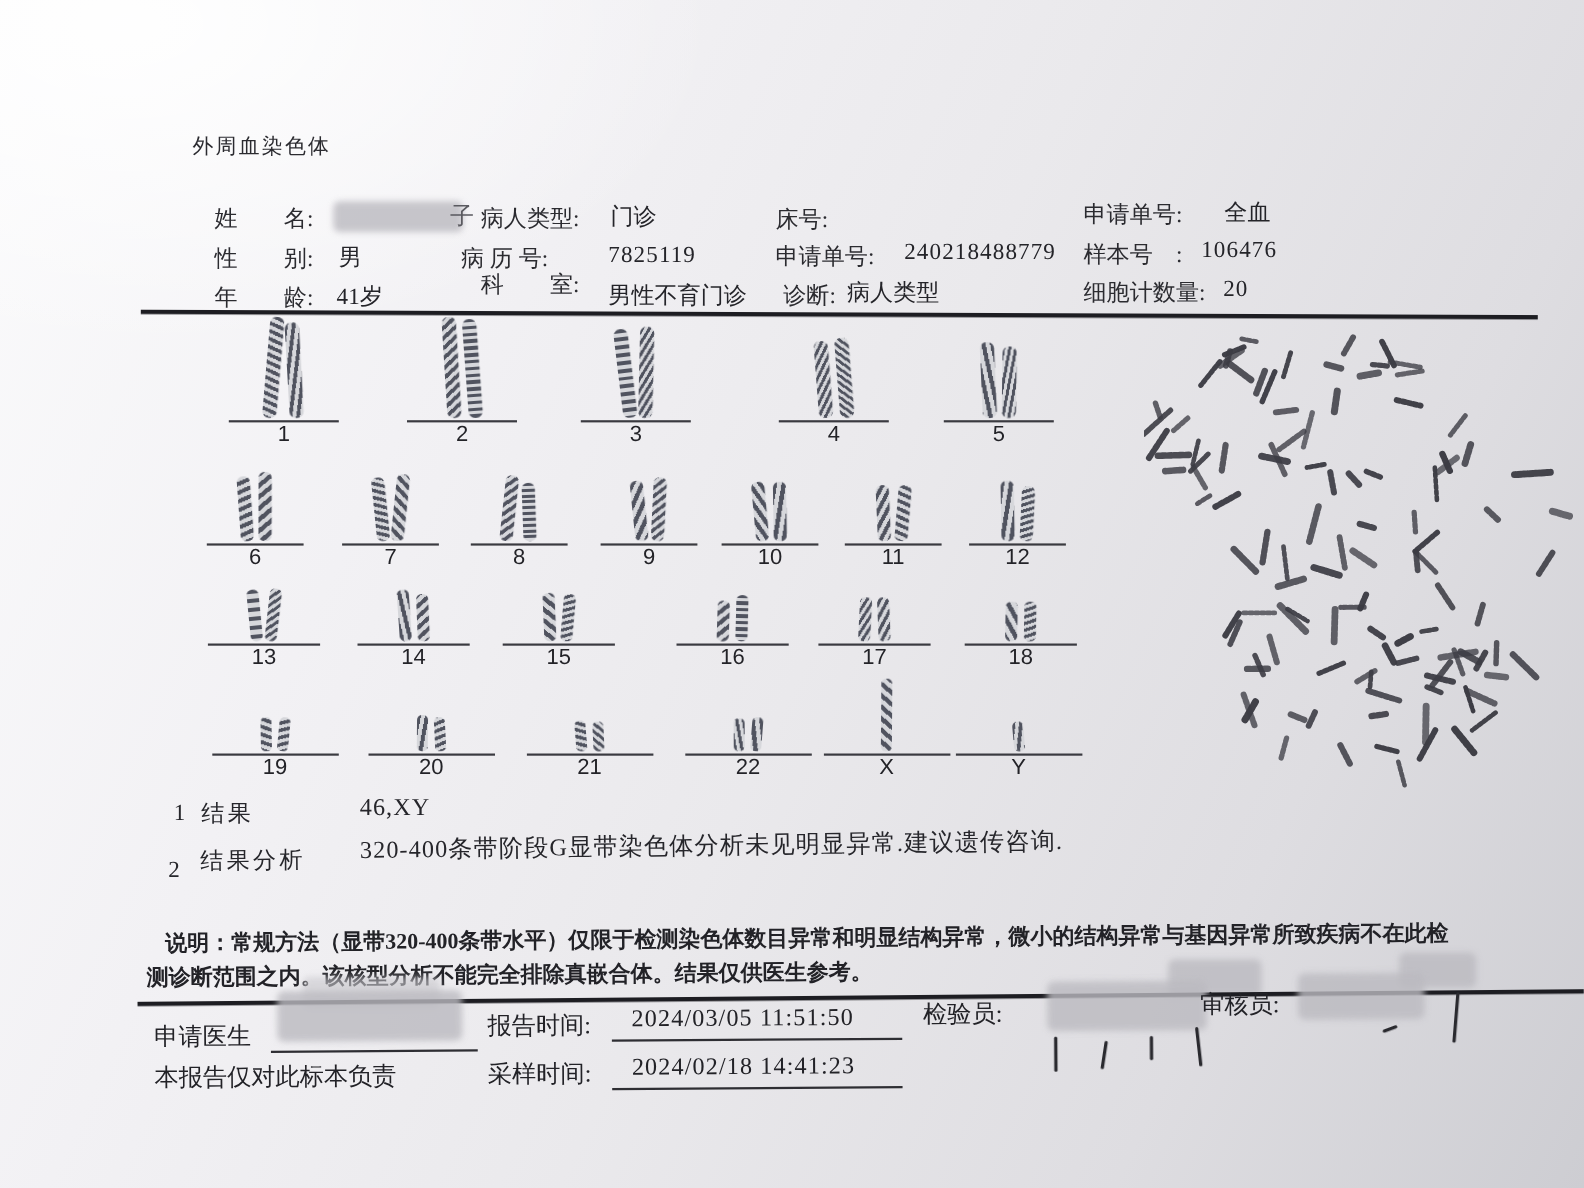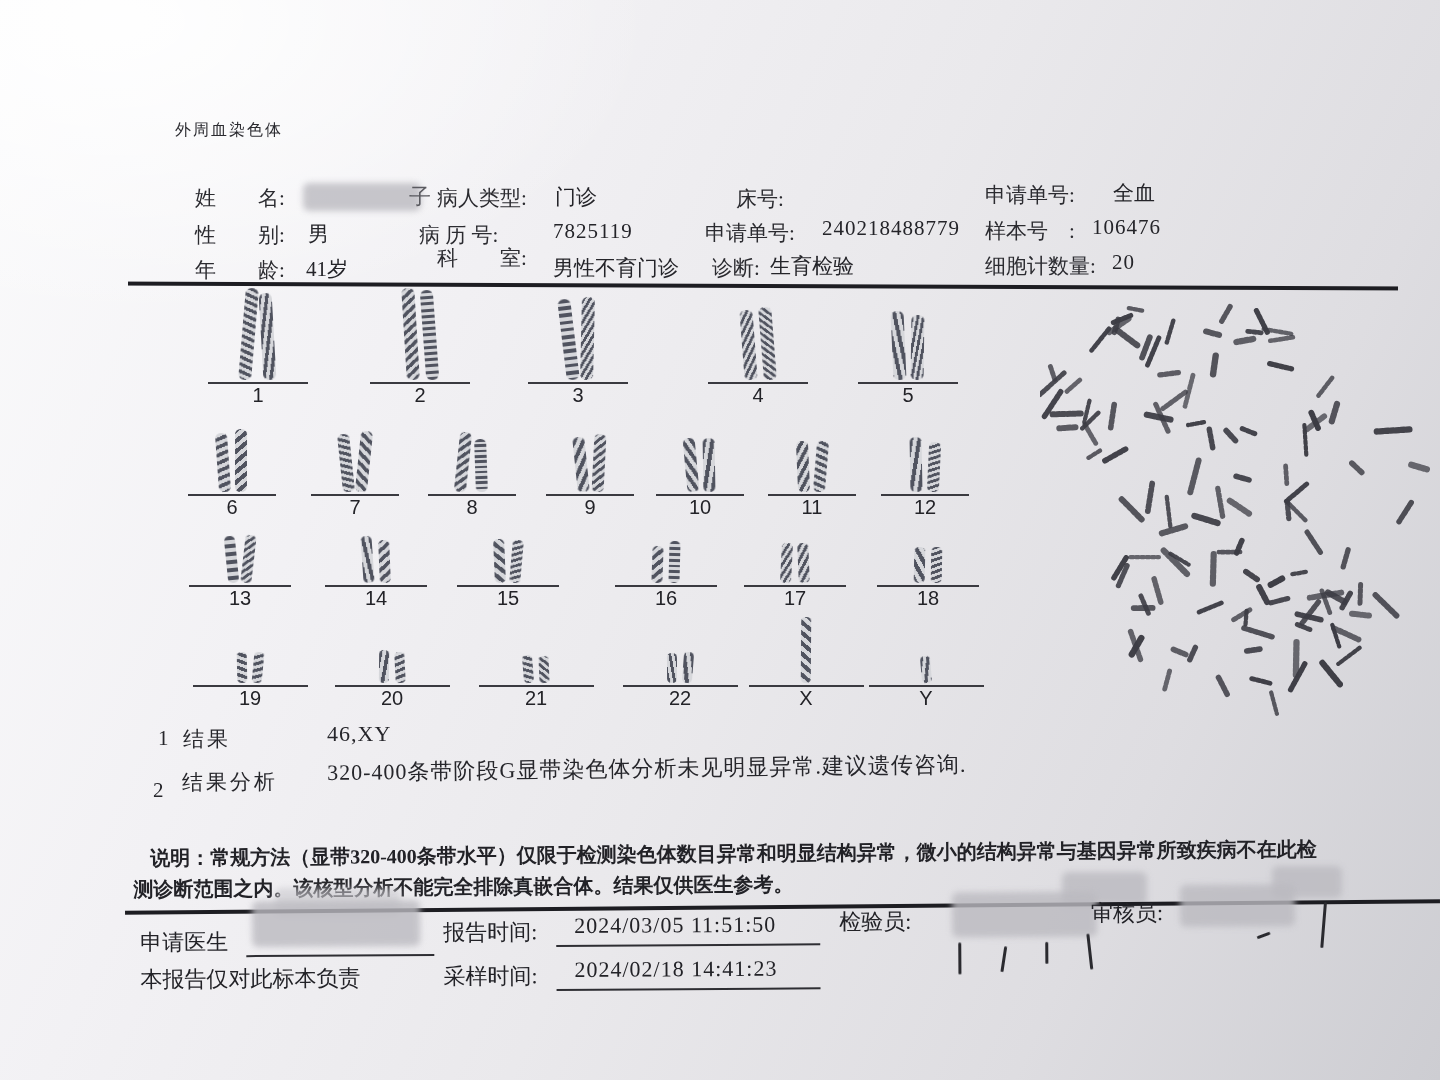--- a/index.html
+++ b/index.html
@@ -7,21 +7,21 @@
   body { font-family:"Liberation Serif","DejaVu Serif",serif; color:#26262b; }
 
   .photo {
     position:relative; width:1440px; height:1080px; overflow:hidden;
     background:
       radial-gradient(ellipse 900px 500px at 8% 2%, rgba(255,255,255,.9), rgba(255,255,255,0) 60%),
       linear-gradient(115deg, #fbfbfc 0%, #f2f1f4 28%, #eae9ec 52%, #dedde1 78%, #cdcdd2 100%);
   }
   .abs { position:absolute; white-space:pre; }
 
-  .doc-type { left:175px; top:120px; font-size:16px; letter-spacing:2px; color:#2b2b30; }
+  .doc-type { left:175px; top:120px; font-size:19px; letter-spacing:2px; color:#2b2b30; }
   .title { left:548px; top:136px; font-size:34px; font-weight:600; letter-spacing:4px; color:#17171b; }
 
   .cell { font-size:21px; color:#2b2b30; }
   .val  { font-size:21px; color:#242429; }
   .num  { letter-spacing:1px; }
 
   .redact { position:absolute; background:#bbbac0; filter:blur(3px); opacity:.8; border-radius:6px; }
   .redact.light { background:#c9c8cd; opacity:.6; }
   .ghost-char { position:absolute; font-size:22px; color:#5a5a60; filter:blur(.6px); }
 
@@ -50,40 +50,40 @@
 
 <div class="photo">
 
   <div class="abs doc-type">外周血染色体</div>
 
   <div class="abs cell" style="left:195px;top:184px">姓　　名:</div>
   <div class="redact" style="left:303px;top:183px;width:118px;height:28px"></div>
   <div class="ghost-char" style="left:409px;top:182px">子</div>
   <div class="abs cell" style="left:437px;top:184px">病人类型:</div>
   <div class="abs val" style="left:555px;top:183px">门诊</div>
-  <div class="abs cell" style="left:736px;top:185px">床号:</div>
+  <div class="abs cell" style="left:705px;top:185px">床号:</div>
   <div class="abs val" style="left:780px;top:184px"></div>
   <div class="abs cell" style="left:985px;top:181px">申请单号:</div>
   <div class="abs val" style="left:1113px;top:179px">全血</div>
 
   <div class="abs cell" style="left:195px;top:221px">性　　别:</div>
   <div class="abs val" style="left:308px;top:220px">男</div>
   <div class="abs cell" style="left:419px;top:221px">病 历 号:</div>
   <div class="abs val num" style="left:553px;top:219px">7825119</div>
   <div class="abs cell" style="left:705px;top:219px">申请单号:</div>
   <div class="abs val num" style="left:822px;top:216px">240218488779</div>
   <div class="abs cell" style="left:985px;top:217px">样本号　:</div>
   <div class="abs val num" style="left:1092px;top:215px">106476</div>
 
   <div class="abs cell" style="left:195px;top:256px">年　　龄:</div>
   <div class="abs val" style="left:306px;top:255px">41岁</div>
   <div class="abs cell" style="left:437px;top:244px">科　　室:</div>
   <div class="abs val" style="left:553px;top:254px">男性不育门诊</div>
   <div class="abs cell" style="left:712px;top:254px">诊断:</div>
-  <div class="abs val" style="left:770px;top:252px">生育检验</div>
+  <div class="abs val" style="left:770px;top:252px">病人类型</div>
   <div class="abs cell" style="left:985px;top:252px">细胞计数量:</div>
   <div class="abs val num" style="left:1112px;top:250px">20</div>
 
   <div class="divider" style="left:128px;top:284px;width:1270px;transform:rotate(.22deg)"></div>
 
   <div id="karyogram" class="abs" style="left:0;top:0;width:1440px;height:1080px"><div class="karyo-group" style="left: 208px; top: 288px; width: 100px;"><div class="karyo-chroms" style="height: 92px;"><div class="rod" style="width: 13px; height: 92.3822px; border-radius: 5.85px; background: repeating-linear-gradient(2180deg, rgb(80, 83, 95) 0px, rgb(80, 83, 95) 3.3px, rgb(214, 215, 219) 3.3px, rgb(214, 215, 219) 6.6px); transform: rotate(4.9deg);"></div><div class="rod" style="width: 13px; height: 86.8916px; border-radius: 5.85px; background: repeating-linear-gradient(1180deg, rgb(80, 83, 95) 0px, rgb(80, 83, 95) 3.4px, rgb(214, 215, 219) 3.4px, rgb(214, 215, 219) 6.9px); transform: rotate(-3.2deg);"></div></div><div class="karyo-line" style="width: 100px;"></div><div class="karyo-label">1</div></div><div class="karyo-group" style="left: 370px; top: 292px; width: 100px;"><div class="karyo-chroms" style="height: 88px;"><div class="rod" style="width: 13px; height: 91.6226px; border-radius: 5.85px; background: repeating-linear-gradient(5180deg, rgb(80, 83, 95) 0px, rgb(80, 83, 95) 3.4px, rgb(214, 215, 219) 3.4px, rgb(214, 215, 219) 6.7px); transform: rotate(-3.5deg);"></div><div class="rod" style="width: 13px; height: 90.1475px; border-radius: 5.85px; background: repeating-linear-gradient(rgb(80, 83, 95) 0px, rgb(80, 83, 95) 3.1px, rgb(214, 215, 219) 3.1px, rgb(214, 215, 219) 6.2px); transform: rotate(-4.2deg);"></div></div><div class="karyo-line" style="width: 100px;"></div><div class="karyo-label">2</div></div><div class="karyo-group" style="left: 528px; top: 300px; width: 100px;"><div class="karyo-chroms" style="height: 80px;"><div class="rod" style="width: 13px; height: 81.2901px; border-radius: 5.85px; background: repeating-linear-gradient(-180deg, rgb(80, 83, 95) 0px, rgb(80, 83, 95) 3.6px, rgb(214, 215, 219) 3.6px, rgb(214, 215, 219) 7.2px); transform: rotate(-6.9deg);"></div><div class="rod" style="width: 13px; height: 82.9782px; border-radius: 5.85px; background: repeating-linear-gradient(-6180deg, rgb(80, 83, 95) 0px, rgb(80, 83, 95) 2.7px, rgb(214, 215, 219) 2.7px, rgb(214, 215, 219) 5.4px); transform: rotate(1.3deg);"></div></div><div class="karyo-line" style="width: 100px;"></div><div class="karyo-label">3</div></div><div class="karyo-group" style="left: 708px; top: 307px; width: 100px;"><div class="karyo-chroms" style="height: 73px;"><div class="rod" style="width: 13px; height: 69.8883px; border-radius: 5.85px; background: repeating-linear-gradient(3180deg, rgb(80, 83, 95) 0px, rgb(80, 83, 95) 2.7px, rgb(214, 215, 219) 2.7px, rgb(214, 215, 219) 5.4px); transform: rotate(-4.4deg);"></div><div class="rod" style="width: 13px; height: 72.58px; border-radius: 5.85px; background: repeating-linear-gradient(4180deg, rgb(80, 83, 95) 0px, rgb(80, 83, 95) 2.6px, rgb(214, 215, 219) 2.6px, rgb(214, 215, 219) 5.3px); transform: rotate(-4.6deg);"></div></div><div class="karyo-line" style="width: 100px;"></div><div class="karyo-label">4</div></div><div class="karyo-group" style="left: 858px; top: 310px; width: 100px;"><div class="karyo-chroms" style="height: 70px;"><div class="rod" style="width: 13px; height: 69.1799px; border-radius: 5.85px; background: repeating-linear-gradient(-1180deg, rgb(80, 83, 95) 0px, rgb(80, 83, 95) 3.9px, rgb(214, 215, 219) 3.9px, rgb(214, 215, 219) 7.8px); transform: rotate(-2.5deg);"></div><div class="rod" style="width: 13px; height: 64.7669px; border-radius: 5.85px; background: repeating-linear-gradient(1180deg, rgb(80, 83, 95) 0px, rgb(80, 83, 95) 2.7px, rgb(214, 215, 219) 2.7px, rgb(214, 215, 219) 5.4px); transform: rotate(0.8deg);"></div></div><div class="karyo-line" style="width: 100px;"></div><div class="karyo-label">5</div></div><div class="karyo-group" style="left: 188px; top: 430px; width: 88px;"><div class="karyo-chroms" style="height: 62px;"><div class="rod" style="width: 12px; height: 59.1681px; border-radius: 5.4px; background: repeating-linear-gradient(-2180deg, rgb(80, 83, 95) 0px, rgb(80, 83, 95) 3.6px, rgb(214, 215, 219) 3.6px, rgb(214, 215, 219) 7.3px); transform: rotate(-4.1deg);"></div><div class="rod" style="width: 12px; height: 63.4512px; border-radius: 5.4px; background: repeating-linear-gradient(-4180deg, rgb(80, 83, 95) 0px, rgb(80, 83, 95) 4px, rgb(214, 215, 219) 4px, rgb(214, 215, 219) 7.9px); transform: rotate(0.1deg);"></div></div><div class="karyo-line" style="width: 88px;"></div><div class="karyo-label">6</div></div><div class="karyo-group" style="left: 311px; top: 432px; width: 88px;"><div class="karyo-chroms" style="height: 60px;"><div class="rod" style="width: 12px; height: 57.5873px; border-radius: 5.4px; background: repeating-linear-gradient(2180deg, rgb(80, 83, 95) 0px, rgb(80, 83, 95) 3.1px, rgb(214, 215, 219) 3.1px, rgb(214, 215, 219) 6.1px); transform: rotate(-6deg);"></div><div class="rod" style="width: 12px; height: 60.9185px; border-radius: 5.4px; background: repeating-linear-gradient(-5180deg, rgb(80, 83, 95) 0px, rgb(80, 83, 95) 3.7px, rgb(214, 215, 219) 3.7px, rgb(214, 215, 219) 7.4px); transform: rotate(6deg);"></div></div><div class="karyo-line" style="width: 88px;"></div><div class="karyo-label">7</div></div><div class="karyo-group" style="left: 428px; top: 435px; width: 88px;"><div class="karyo-chroms" style="height: 57px;"><div class="rod" style="width: 12px; height: 59.971px; border-radius: 5.4px; background: repeating-linear-gradient(-4180deg, rgb(80, 83, 95) 0px, rgb(80, 83, 95) 3.3px, rgb(214, 215, 219) 3.3px, rgb(214, 215, 219) 6.6px); transform: rotate(6.2deg);"></div><div class="rod" style="width: 12px; height: 53.3253px; border-radius: 5.4px; background: repeating-linear-gradient(-180deg, rgb(80, 83, 95) 0px, rgb(80, 83, 95) 2.6px, rgb(214, 215, 219) 2.6px, rgb(214, 215, 219) 5.3px); transform: rotate(-2deg);"></div></div><div class="karyo-line" style="width: 88px;"></div><div class="karyo-label">8</div></div><div class="karyo-group" style="left: 546px; top: 437px; width: 88px;"><div class="karyo-chroms" style="height: 55px;"><div class="rod" style="width: 12px; height: 55.3118px; border-radius: 5.4px; background: repeating-linear-gradient(3180deg, rgb(80, 83, 95) 0px, rgb(80, 83, 95) 4px, rgb(214, 215, 219) 4px, rgb(214, 215, 219) 8.1px); transform: rotate(-5.9deg);"></div><div class="rod" style="width: 12px; height: 57.7985px; border-radius: 5.4px; background: repeating-linear-gradient(-4180deg, rgb(80, 83, 95) 0px, rgb(80, 83, 95) 3px, rgb(214, 215, 219) 3px, rgb(214, 215, 219) 6.1px); transform: rotate(2.9deg);"></div></div><div class="karyo-line" style="width: 88px;"></div><div class="karyo-label">9</div></div><div class="karyo-group" style="left: 656px; top: 438px; width: 88px;"><div class="karyo-chroms" style="height: 54px;"><div class="rod" style="width: 12px; height: 53.6136px; border-radius: 5.4px; background: repeating-linear-gradient(6180deg, rgb(80, 83, 95) 0px, rgb(80, 83, 95) 3.9px, rgb(214, 215, 219) 3.9px, rgb(214, 215, 219) 7.8px); transform: rotate(-5.3deg);"></div><div class="rod" style="width: 12px; height: 53.9348px; border-radius: 5.4px; background: repeating-linear-gradient(1180deg, rgb(80, 83, 95) 0px, rgb(80, 83, 95) 4.1px, rgb(214, 215, 219) 4.1px, rgb(214, 215, 219) 8.1px); transform: rotate(-0.9deg);"></div></div><div class="karyo-line" style="width: 88px;"></div><div class="karyo-label">10</div></div><div class="karyo-group" style="left: 768px; top: 439px; width: 88px;"><div class="karyo-chroms" style="height: 53px;"><div class="rod" style="width: 12px; height: 51.2603px; border-radius: 5.4px; background: repeating-linear-gradient(3180deg, rgb(80, 83, 95) 0px, rgb(80, 83, 95) 3.6px, rgb(214, 215, 219) 3.6px, rgb(214, 215, 219) 7.1px); transform: rotate(-2.5deg);"></div><div class="rod" style="width: 12px; height: 50.9504px; border-radius: 5.4px; background: repeating-linear-gradient(2180deg, rgb(80, 83, 95) 0px, rgb(80, 83, 95) 3.3px, rgb(214, 215, 219) 3.3px, rgb(214, 215, 219) 6.6px); transform: rotate(4.8deg);"></div></div><div class="karyo-line" style="width: 88px;"></div><div class="karyo-label">11</div></div><div class="karyo-group" style="left: 881px; top: 440px; width: 88px;"><div class="karyo-chroms" style="height: 52px;"><div class="rod" style="width: 12px; height: 55.0764px; border-radius: 5.4px; background: repeating-linear-gradient(1180deg, rgb(80, 83, 95) 0px, rgb(80, 83, 95) 4px, rgb(214, 215, 219) 4px, rgb(214, 215, 219) 8px); transform: rotate(-1deg);"></div><div class="rod" style="width: 12px; height: 49.9944px; border-radius: 5.4px; background: repeating-linear-gradient(-2180deg, rgb(80, 83, 95) 0px, rgb(80, 83, 95) 2.8px, rgb(214, 215, 219) 2.8px, rgb(214, 215, 219) 5.5px); transform: rotate(2.8deg);"></div></div><div class="karyo-line" style="width: 88px;"></div><div class="karyo-label">12</div></div><div class="karyo-group" style="left: 189px; top: 537px; width: 102px;"><div class="karyo-chroms" style="height: 46px;"><div class="rod" style="width: 11px; height: 47.3815px; border-radius: 4.95px; background: repeating-linear-gradient(-180deg, rgb(80, 83, 95) 0px, rgb(80, 83, 95) 4px, rgb(214, 215, 219) 4px, rgb(214, 215, 219) 8.1px); transform: rotate(-5.7deg);"></div><div class="rod" style="width: 11px; height: 47.6134px; border-radius: 4.95px; background: repeating-linear-gradient(-4180deg, rgb(80, 83, 95) 0px, rgb(80, 83, 95) 2.8px, rgb(214, 215, 219) 2.8px, rgb(214, 215, 219) 5.6px); transform: rotate(6.6deg);"></div></div><div class="karyo-line" style="width: 102px;"></div><div class="karyo-label">13</div></div><div class="karyo-group" style="left: 325px; top: 537px; width: 102px;"><div class="karyo-chroms" style="height: 46px;"><div class="rod" style="width: 11px; height: 46.8887px; border-radius: 4.95px; background: repeating-linear-gradient(-1180deg, rgb(80, 83, 95) 0px, rgb(80, 83, 95) 3.7px, rgb(214, 215, 219) 3.7px, rgb(214, 215, 219) 7.4px); transform: rotate(-3.9deg);"></div><div class="rod" style="width: 11px; height: 43.3725px; border-radius: 4.95px; background: repeating-linear-gradient(-4180deg, rgb(80, 83, 95) 0px, rgb(80, 83, 95) 3.6px, rgb(214, 215, 219) 3.6px, rgb(214, 215, 219) 7.3px); transform: rotate(-2.3deg);"></div></div><div class="karyo-line" style="width: 102px;"></div><div class="karyo-label">14</div></div><div class="karyo-group" style="left: 457px; top: 539px; width: 102px;"><div class="karyo-chroms" style="height: 44px;"><div class="rod" style="width: 11px; height: 44.354px; border-radius: 4.95px; background: repeating-linear-gradient(4180deg, rgb(80, 83, 95) 0px, rgb(80, 83, 95) 4px, rgb(214, 215, 219) 4px, rgb(214, 215, 219) 8px); transform: rotate(-2.4deg);"></div><div class="rod" style="width: 11px; height: 42.9005px; border-radius: 4.95px; background: repeating-linear-gradient(-2180deg, rgb(80, 83, 95) 0px, rgb(80, 83, 95) 2.8px, rgb(214, 215, 219) 2.8px, rgb(214, 215, 219) 5.6px); transform: rotate(5.1deg);"></div></div><div class="karyo-line" style="width: 102px;"></div><div class="karyo-label">15</div></div><div class="karyo-group" style="left: 615px; top: 543px; width: 102px;"><div class="karyo-chroms" style="height: 40px;"><div class="rod" style="width: 11px; height: 36.8533px; border-radius: 4.95px; background: repeating-linear-gradient(5180deg, rgb(80, 83, 95) 0px, rgb(80, 83, 95) 3.8px, rgb(214, 215, 219) 3.8px, rgb(214, 215, 219) 7.6px); transform: rotate(1.9deg);"></div><div class="rod" style="width: 11px; height: 41.8857px; border-radius: 4.95px; background: repeating-linear-gradient(-180deg, rgb(80, 83, 95) 0px, rgb(80, 83, 95) 2.9px, rgb(214, 215, 219) 2.9px, rgb(214, 215, 219) 5.9px); transform: rotate(1.5deg);"></div></div><div class="karyo-line" style="width: 102px;"></div><div class="karyo-label">16</div></div><div class="karyo-group" style="left: 744px; top: 541px; width: 102px;"><div class="karyo-chroms" style="height: 42px;"><div class="rod" style="width: 11px; height: 39.7221px; border-radius: 4.95px; background: repeating-linear-gradient(3180deg, rgb(80, 83, 95) 0px, rgb(80, 83, 95) 2.7px, rgb(214, 215, 219) 2.7px, rgb(214, 215, 219) 5.4px); transform: rotate(2.9deg);"></div><div class="rod" style="width: 11px; height: 40.354px; border-radius: 4.95px; background: repeating-linear-gradient(-6180deg, rgb(80, 83, 95) 0px, rgb(80, 83, 95) 3px, rgb(214, 215, 219) 3px, rgb(214, 215, 219) 6.1px); transform: rotate(-2.3deg);"></div></div><div class="karyo-line" style="width: 102px;"></div><div class="karyo-label">17</div></div><div class="karyo-group" style="left: 877px; top: 545px; width: 102px;"><div class="karyo-chroms" style="height: 38px;"><div class="rod" style="width: 11px; height: 36.1352px; border-radius: 4.95px; background: repeating-linear-gradient(6180deg, rgb(80, 83, 95) 0px, rgb(80, 83, 95) 4.2px, rgb(214, 215, 219) 4.2px, rgb(214, 215, 219) 8.4px); transform: rotate(1deg);"></div><div class="rod" style="width: 11px; height: 35.8318px; border-radius: 4.95px; background: repeating-linear-gradient(-2180deg, rgb(80, 83, 95) 0px, rgb(80, 83, 95) 2.9px, rgb(214, 215, 219) 2.9px, rgb(214, 215, 219) 5.7px); transform: rotate(0.9deg);"></div></div><div class="karyo-line" style="width: 102px;"></div><div class="karyo-label">18</div></div><div class="karyo-group" style="left: 192.5px; top: 651px; width: 115px;"><div class="karyo-chroms" style="height: 32px;"><div class="rod" style="width: 10px; height: 31.2081px; border-radius: 4.5px; background: repeating-linear-gradient(2180deg, rgb(80, 83, 95) 0px, rgb(80, 83, 95) 3.3px, rgb(214, 215, 219) 3.3px, rgb(214, 215, 219) 6.6px); transform: rotate(-1.1deg);"></div><div class="rod" style="width: 10px; height: 31.2253px; border-radius: 4.5px; background: repeating-linear-gradient(-2180deg, rgb(80, 83, 95) 0px, rgb(80, 83, 95) 3.1px, rgb(214, 215, 219) 3.1px, rgb(214, 215, 219) 6.3px); transform: rotate(5.5deg);"></div></div><div class="karyo-line" style="width: 115px;"></div><div class="karyo-label">19</div></div><div class="karyo-group" style="left: 334.5px; top: 650px; width: 115px;"><div class="karyo-chroms" style="height: 33px;"><div class="rod" style="width: 10px; height: 32.6481px; border-radius: 4.5px; background: repeating-linear-gradient(1180deg, rgb(80, 83, 95) 0px, rgb(80, 83, 95) 3.6px, rgb(214, 215, 219) 3.6px, rgb(214, 215, 219) 7.2px); transform: rotate(0.6deg);"></div><div class="rod" style="width: 10px; height: 31.4476px; border-radius: 4.5px; background: repeating-linear-gradient(-2180deg, rgb(80, 83, 95) 0px, rgb(80, 83, 95) 3.1px, rgb(214, 215, 219) 3.1px, rgb(214, 215, 219) 6.2px); transform: rotate(-2.8deg);"></div></div><div class="karyo-line" style="width: 115px;"></div><div class="karyo-label">20</div></div><div class="karyo-group" style="left: 478.5px; top: 655px; width: 115px;"><div class="karyo-chroms" style="height: 28px;"><div class="rod" style="width: 10px; height: 28.3836px; border-radius: 4.5px; background: repeating-linear-gradient(2180deg, rgb(80, 83, 95) 0px, rgb(80, 83, 95) 3px, rgb(214, 215, 219) 3px, rgb(214, 215, 219) 5.9px); transform: rotate(-4.6deg);"></div><div class="rod" style="width: 10px; height: 26.9918px; border-radius: 4.5px; background: repeating-linear-gradient(-5180deg, rgb(80, 83, 95) 0px, rgb(80, 83, 95) 2.8px, rgb(214, 215, 219) 2.8px, rgb(214, 215, 219) 5.6px); transform: rotate(-2.6deg);"></div></div><div class="karyo-line" style="width: 115px;"></div><div class="karyo-label">21</div></div><div class="karyo-group" style="left: 622.5px; top: 653px; width: 115px;"><div class="karyo-chroms" style="height: 30px;"><div class="rod" style="width: 10px; height: 30.0257px; border-radius: 4.5px; background: repeating-linear-gradient(-1180deg, rgb(80, 83, 95) 0px, rgb(80, 83, 95) 2.9px, rgb(214, 215, 219) 2.9px, rgb(214, 215, 219) 5.9px); transform: rotate(-0.3deg);"></div><div class="rod" style="width: 10px; height: 30.5906px; border-radius: 4.5px; background: repeating-linear-gradient(-1180deg, rgb(80, 83, 95) 0px, rgb(80, 83, 95) 4.1px, rgb(214, 215, 219) 4.1px, rgb(214, 215, 219) 8.1px); transform: rotate(4.4deg);"></div></div><div class="karyo-line" style="width: 115px;"></div><div class="karyo-label">22</div></div><div class="karyo-group" style="left: 748.5px; top: 613px; width: 115px;"><div class="karyo-chroms" style="height: 70px;"><div class="rod" style="width: 10px; height: 65.9106px; border-radius: 4.5px; background: repeating-linear-gradient(4180deg, rgb(80, 83, 95) 0px, rgb(80, 83, 95) 4px, rgb(214, 215, 219) 4px, rgb(214, 215, 219) 8px); transform: rotate(0.4deg);"></div></div><div class="karyo-line" style="width: 115px;"></div><div class="karyo-label">X</div></div><div class="karyo-group" style="left: 868.5px; top: 657px; width: 115px;"><div class="karyo-chroms" style="height: 26px;"><div class="rod" style="width: 10px; height: 27.176px; border-radius: 4.5px; background: repeating-linear-gradient(1180deg, rgb(80, 83, 95) 0px, rgb(80, 83, 95) 3.3px, rgb(214, 215, 219) 3.3px, rgb(214, 215, 219) 6.6px); transform: rotate(-4.9deg);"></div></div><div class="karyo-line" style="width: 115px;"></div><div class="karyo-label">Y</div></div></div>
 
   <svg id="metaphase" width="400" height="445" style="position:absolute;left:1040px;top:283px">
       <line x1="175.7" y1="72.6" x2="172.8" y2="93.2" stroke="#3c3c44" stroke-width="6.4" stroke-linecap="round" stroke-dasharray="3 2.3" opacity="0.86"></line>
       <line x1="223.7" y1="46.1" x2="251.2" y2="50.8" stroke="#3c3c44" stroke-width="4.4" stroke-linecap="round" stroke-dasharray="3 2.3" opacity="0.77"></line>

